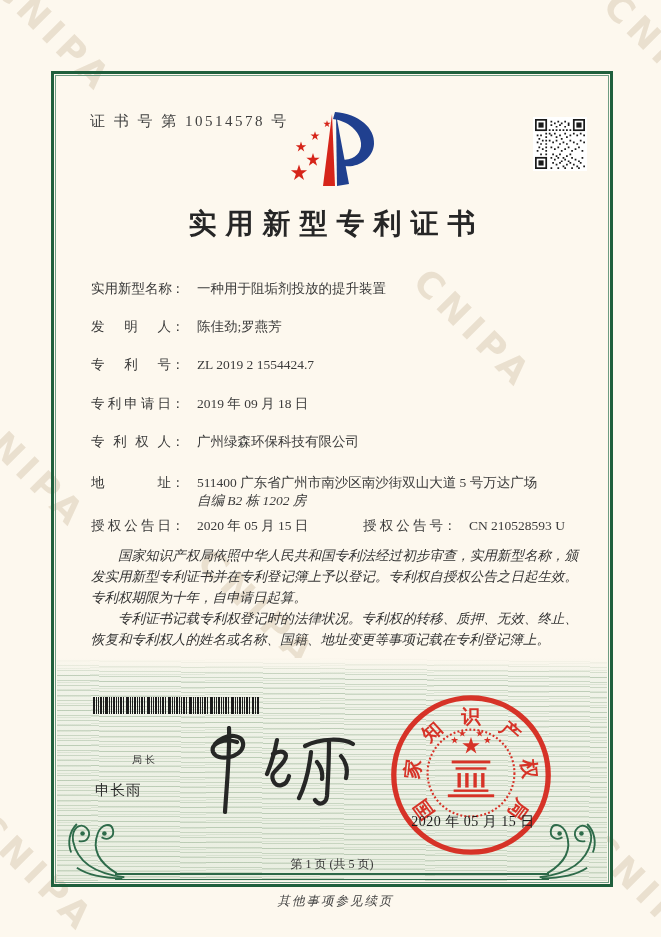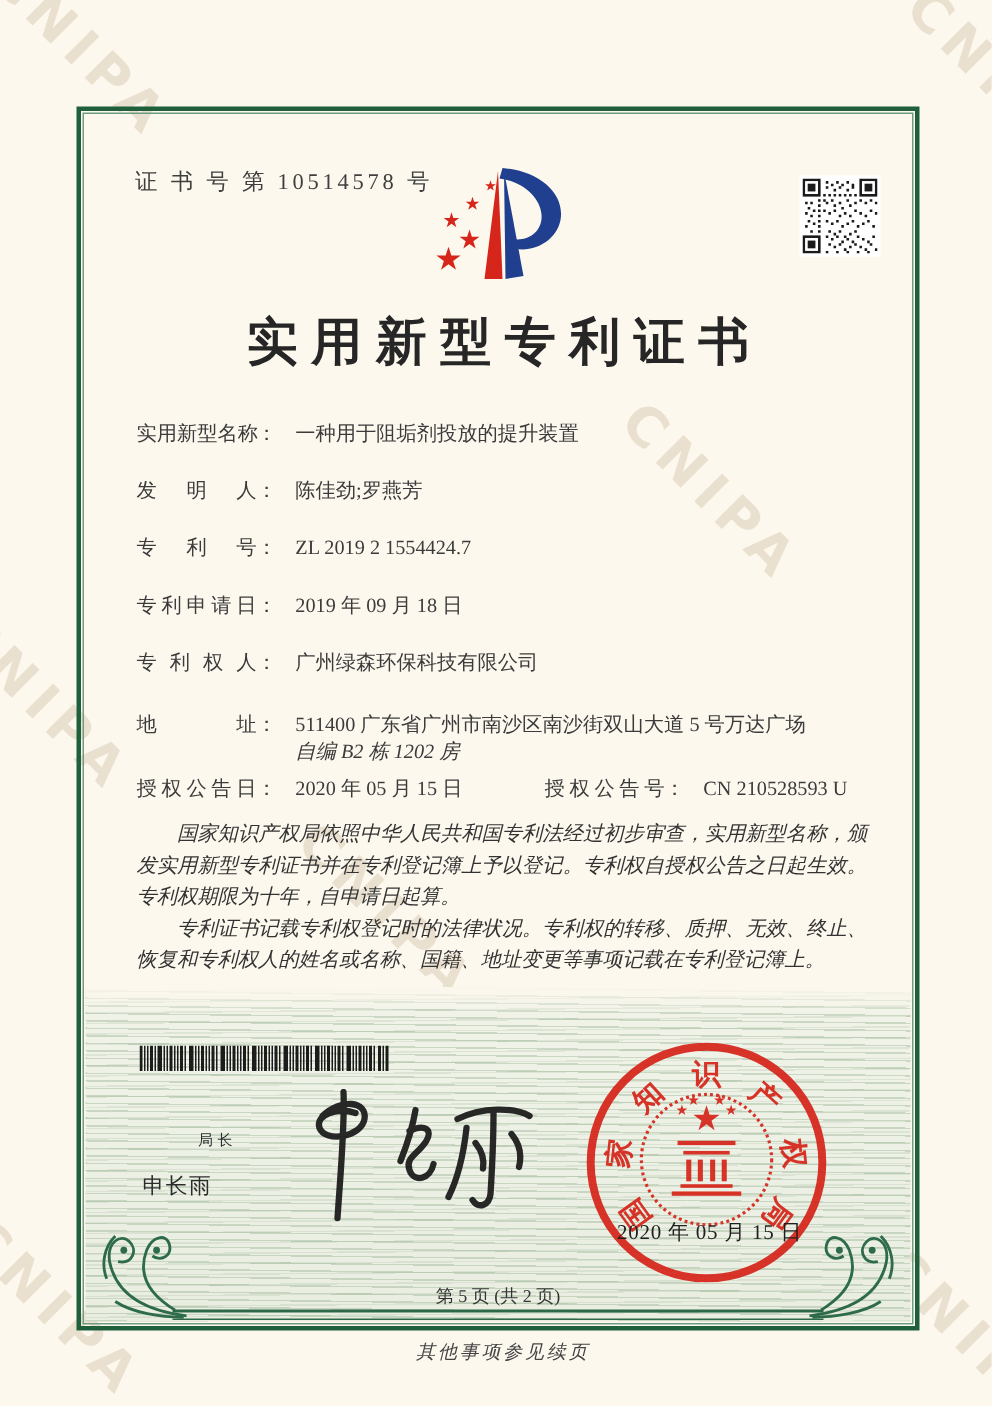--- a/index.html
+++ b/index.html
@@ -13,21 +13,21 @@
       transform:rotate(45deg);transform-origin:center;z-index:1;white-space:nowrap;}
 
   
   .frame{position:absolute;left:51px;top:71px;width:556px;height:810px;
          border:3px solid #1f5f3c;z-index:2;}
   .frame::after{content:'';position:absolute;inset:1px;border:1px solid #6e9c82;pointer-events:none;}
 
   .cert-no{position:absolute;left:36px;top:38px;font-size:15px;letter-spacing:2.5px;color:#3f3f3f;}
   .logo{position:absolute;left:233px;top:36px;}
   .qr{position:absolute;left:479px;top:43px;width:50px;height:50px;background:#fff;padding:2px;}
-  .title{position:absolute;left:0;right:0;top:131px;text-align:center;font-size:34px;
+  .title{position:absolute;left:0;right:0;top:131px;text-align:center;font-size:28px;
          font-weight:bold;letter-spacing:9px;padding-left:9px;color:#262626;}
 
   
   .row{position:absolute;left:37px;font-size:13.5px;line-height:18px;white-space:nowrap;}
   .lbl{display:inline-block;width:80px;text-align:justify;text-align-last:justify;vertical-align:top;}
   .colon{display:inline-block;vertical-align:top;}
   .val{display:inline-block;margin-left:9px;vertical-align:top;}
   .val .l2{display:block;font-style:italic;}
   .grant2{position:absolute;left:272px;top:0;white-space:nowrap;}
 
@@ -231,18 +231,18 @@
             <text x="86" y="32" transform="rotate(-42,86,86)">知</text>
             <text x="86" y="32">识</text>
             <text x="86" y="32" transform="rotate(42,86,86)">产</text>
             <text x="86" y="32" transform="rotate(84,86,86)">权</text>
             <text x="86" y="32" transform="rotate(126,86,86)">局</text>
           </g>
         </g>
       </svg>
       <div class="seal-date">2020 年 05 月 15 日</div>
 
-      <div class="page-num">第 5 页 (共 2 页)</div>
+      <div class="page-num">第 1 页 (共 5 页)</div>
     </div>
   </div>
 
   <div class="footer-note">其他事项参见续页</div>
 </div>
 
 </body></html>

